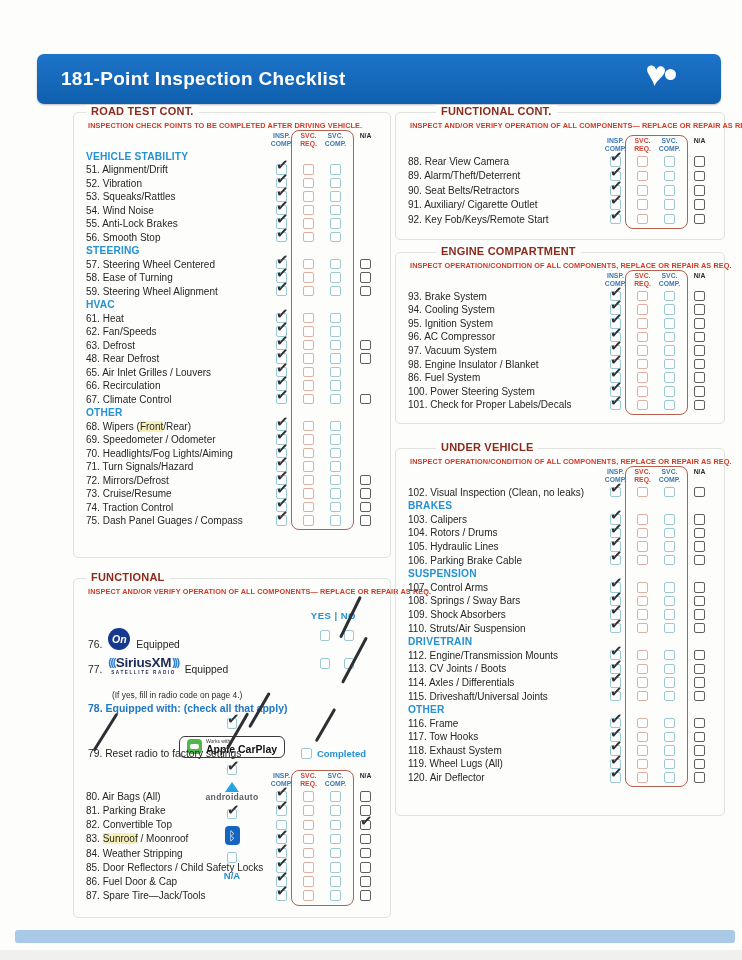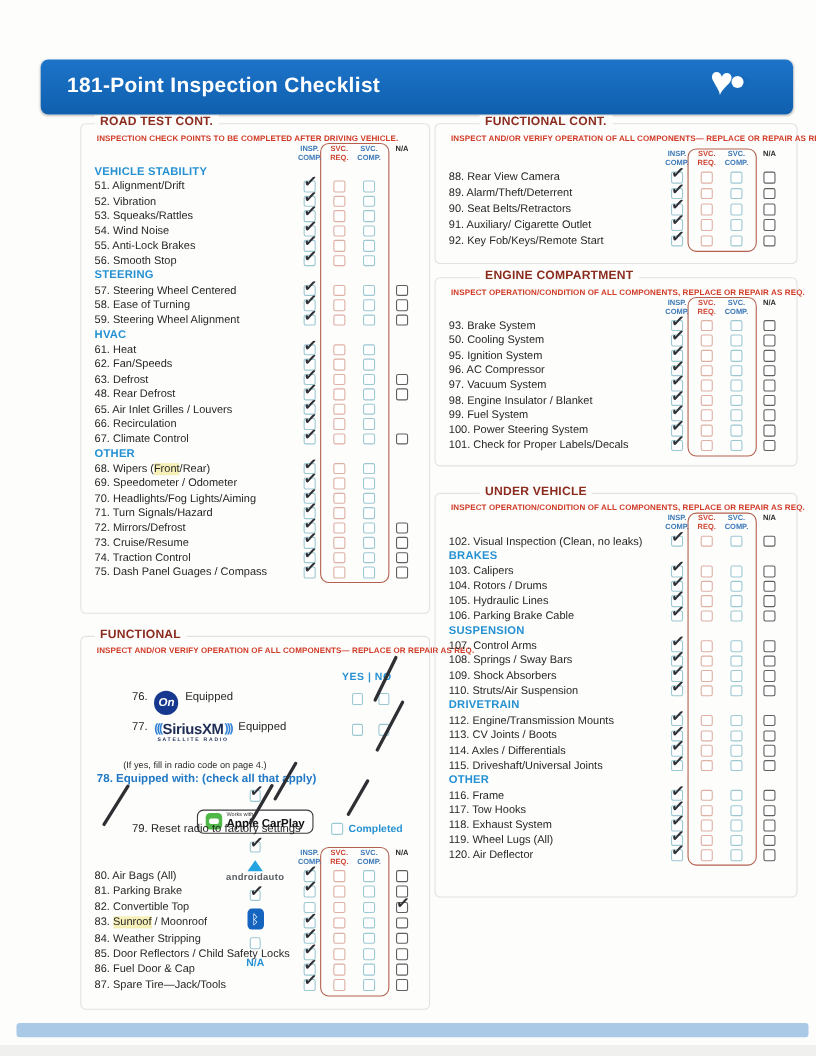--- a/index.html
+++ b/index.html
@@ -44,21 +44,21 @@
   .cell.cna{width:33px;}
   .bx{position:relative;width:10.5px;height:10.5px;border:1.6px solid #9cc8d2;border-radius:2px;box-sizing:border-box;background:#fff;}
   .bx.b-req{border-color:#ddb0a4;}
   .bx.b-na{border-color:#5f5f5f;border-width:1.3px;}
   .bx.checked::after{content:"\2713";position:absolute;left:-1px;top:-9px;font-size:15px;font-weight:bold;color:#2f3036;transform:rotate(6deg);}
   .redbox{position:absolute;top:-2px;bottom:-3px;right:28px;width:61px;border:1.6px solid #b4604e;border-radius:8px;z-index:1;}
 
   
   .func-custom{position:relative;height:172px;margin:2px 10px 0 14px;font-size:10.3px;color:#262626;}
   .yesno{position:absolute;right:24px;top:12px;color:#2591d2;font-weight:bold;font-size:9.5px;letter-spacing:.5px;}
-  .frow{position:absolute;left:0;right:0;display:flex;align-items:flex-start;gap:6px;margin-left:32px;}
+  .frow{position:absolute;left:0;right:0;display:flex;align-items:flex-end;gap:6px;}
   .r76{top:30px;}
   .r77{top:58px;}
   .r79{top:150px;}
   .fnum{font-size:10.3px;}
   .onstar{width:22px;height:22px;border-radius:50%;background:#16388e;color:#fff;font-weight:bold;font-style:italic;font-size:10.5px;display:flex;align-items:center;justify-content:center;}
   .sxm{display:flex;flex-direction:column;align-items:center;line-height:1;}
   .sxm-top{display:flex;align-items:center;gap:1px;}
   .arc{color:#2e7fd6;font-size:11px;font-weight:bold;letter-spacing:-1.5px;}
   .sxm-name{color:#1d2c55;font-weight:bold;font-size:13.5px;letter-spacing:-.3px;}
   .sxm-sub{font-size:4.6px;color:#1d2c55;font-weight:bold;letter-spacing:1.6px;margin-top:1px;}
@@ -826,21 +826,21 @@
               <span class="bx b-req"></span>
             </span>
             <span class="cell">
               <span class="bx"></span>
             </span>
             <span class="cell cna">
               <span class="bx b-na"></span>
             </span>
           </div>
           <div class="row">
-            <span class="lbl">50. Cooling System</span>
+            <span class="lbl">94. Cooling System</span>
             <span class="cell">
               <span class="bx checked"></span>
             </span>
             <span class="cell">
               <span class="bx b-req"></span>
             </span>
             <span class="cell">
               <span class="bx"></span>
             </span>
             <span class="cell cna">
@@ -901,21 +901,21 @@
               <span class="bx b-req"></span>
             </span>
             <span class="cell">
               <span class="bx"></span>
             </span>
             <span class="cell cna">
               <span class="bx b-na"></span>
             </span>
           </div>
           <div class="row">
-            <span class="lbl">99. Fuel System</span>
+            <span class="lbl">86. Fuel System</span>
             <span class="cell">
               <span class="bx checked"></span>
             </span>
             <span class="cell">
               <span class="bx b-req"></span>
             </span>
             <span class="cell">
               <span class="bx"></span>
             </span>
             <span class="cell cna">

